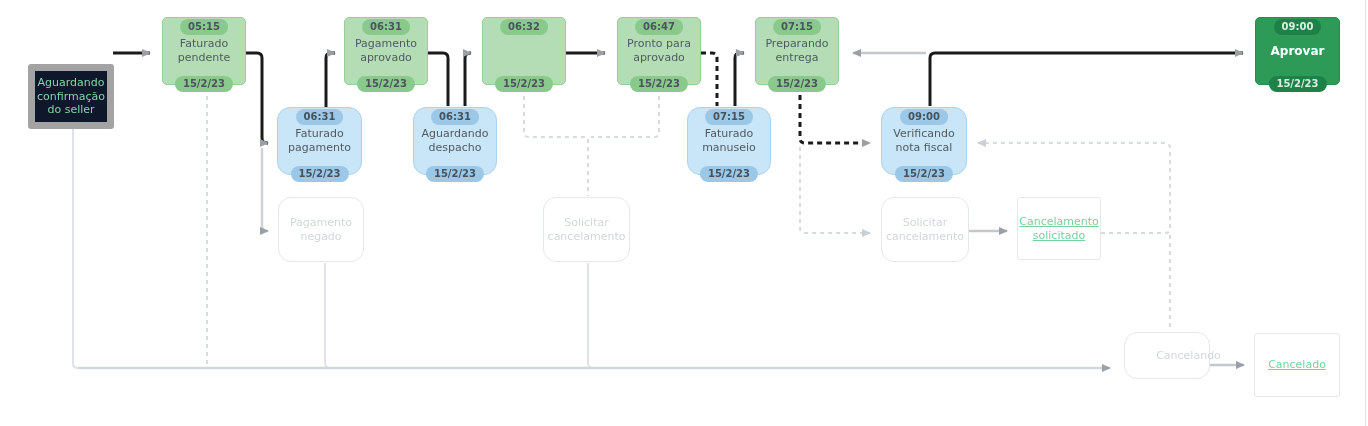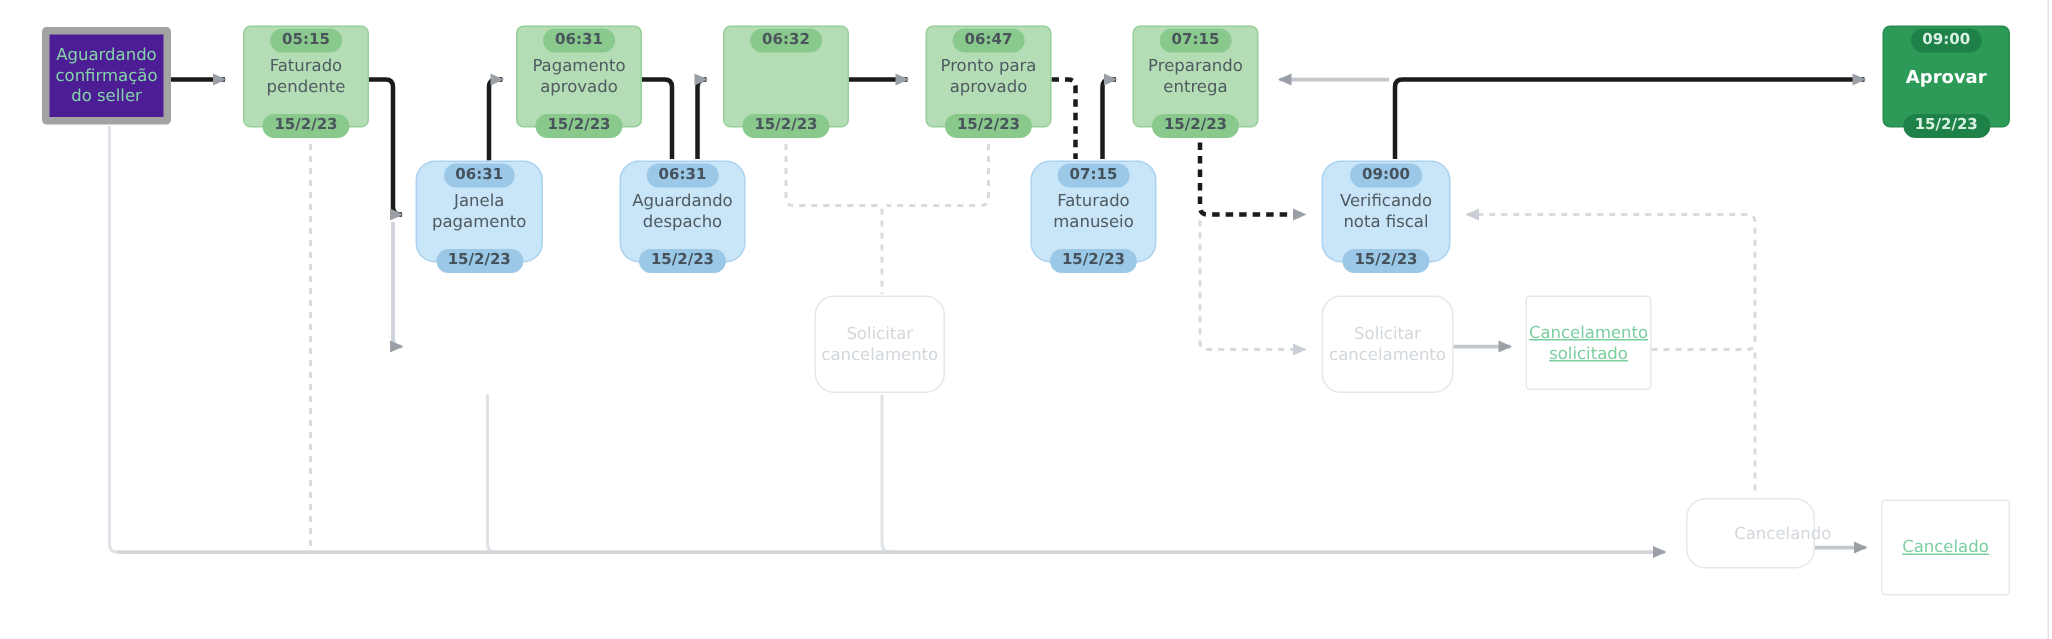--- a/index.html
+++ b/index.html
@@ -23,21 +23,21 @@
   
   .node.green{background:#b4ddb6;border:1px solid #96cf99;border-radius:5px;color:#4f5b60;}
   .node.green .badge{background:#89c98c;color:#4a545c;}
   
   .node.blue{background:#c9e5f8;border:1px solid #abd3ef;border-radius:13px;color:#4f5b60;}
   .node.blue .badge{background:#9cc8e8;color:#45525c;}
   
   .node.done{background:#2d9a57;border:1px solid #288c4f;border-radius:5px;color:#ffffff;font-weight:bold;font-size:12px;}
   .node.done .badge{background:#1e8147;color:#d7f0e2;}
   
-  .node.state{background:#4c1d95;border:5px solid #a3a3a3;border-radius:3px;color:#85d4a8;}
+  .node.state{background:#0f172a;border:7px solid #a3a3a3;border-radius:3px;color:#85d4a8;margin-top:46px;}
   
   .node.ghost{background:#ffffff;border:1px solid #e4e8ec;border-radius:13px;color:#d2d7dc;}
   .node.ghost.state-ghost{border-radius:3px;color:#79cf9e;text-decoration:underline;}
   .right-divider{position:absolute;top:0;width:1px;height:426px;background:#e2e3e5;}
 </style>
 </head>
 <body>
 
 <div class="canvas">
 
@@ -126,21 +126,21 @@
   </div>
 
   <div class="node done" style="left:1255px;top:17px;width:85px;height:68px;">
     <span class="badge time">09:00</span>
     <div class="label">Aprovar</div>
     <span class="badge date">15/2/23</span>
   </div>
 
   <div class="node blue" style="left:277px;top:107px;width:85px;height:68px;">
     <span class="badge time">06:31</span>
-    <div class="label">Janela pagamento</div>
+    <div class="label">Faturado pagamento</div>
     <span class="badge date">15/2/23</span>
   </div>
 
   <div class="node blue" style="left:413px;top:107px;width:84px;height:68px;">
     <span class="badge time">06:31</span>
     <div class="label">Aguardando despacho</div>
     <span class="badge date">15/2/23</span>
   </div>
 
   <div class="node blue" style="left:687px;top:107px;width:84px;height:68px;">
@@ -148,20 +148,23 @@
     <div class="label">Faturado manuseio</div>
     <span class="badge date">15/2/23</span>
   </div>
 
   <div class="node blue" style="left:881px;top:107px;width:86px;height:68px;">
     <span class="badge time">09:00</span>
     <div class="label">Verificando nota fiscal</div>
     <span class="badge date">15/2/23</span>
   </div>
 
+  <div class="node ghost" style="left:278px;top:197px;width:86px;height:65px;">
+    <div class="label">Pagamento negado</div>
+  </div>
 
   <div class="node ghost" style="left:543px;top:197px;width:87px;height:65px;">
     <div class="label">Solicitar cancelamento</div>
   </div>
 
   <div class="node ghost" style="left:881px;top:197px;width:88px;height:65px;">
     <div class="label">Solicitar cancelamento</div>
   </div>
 
   <div class="node ghost state-ghost" style="left:1017px;top:197px;width:84px;height:63px;">

